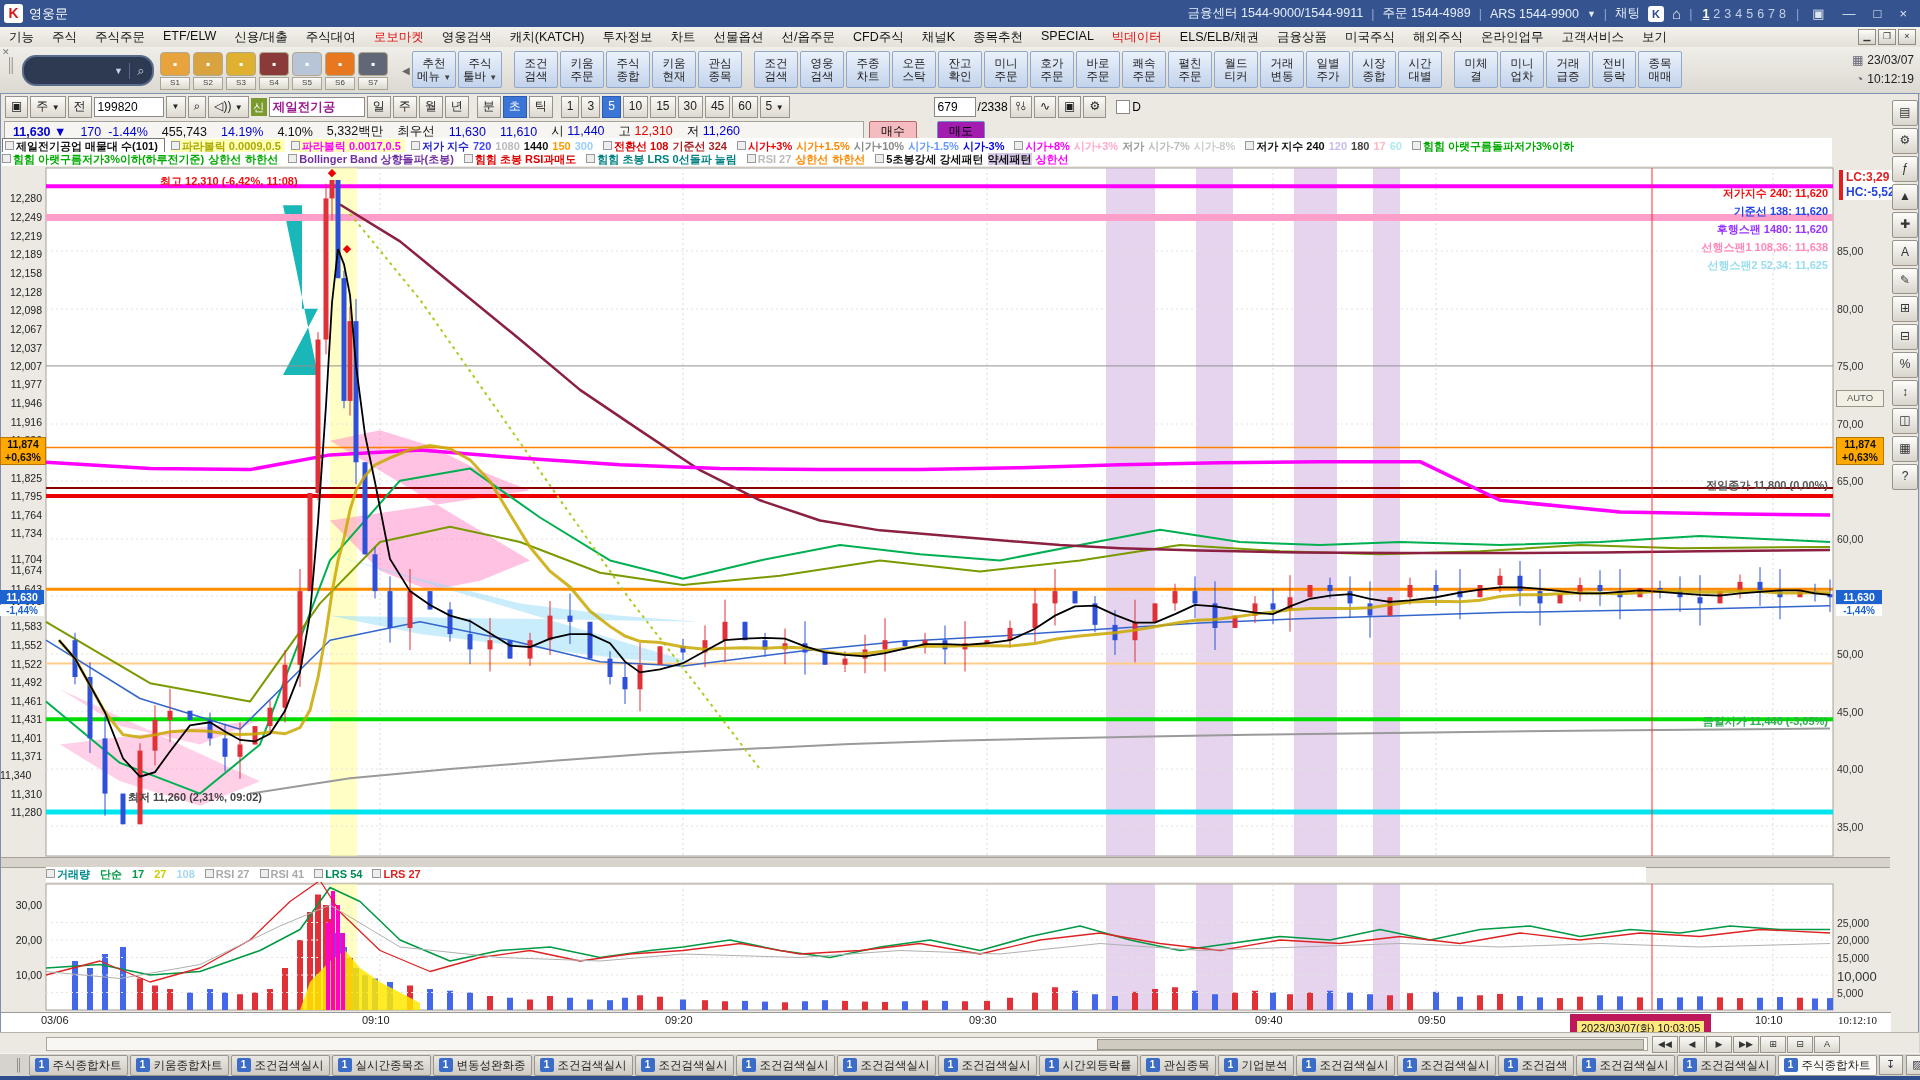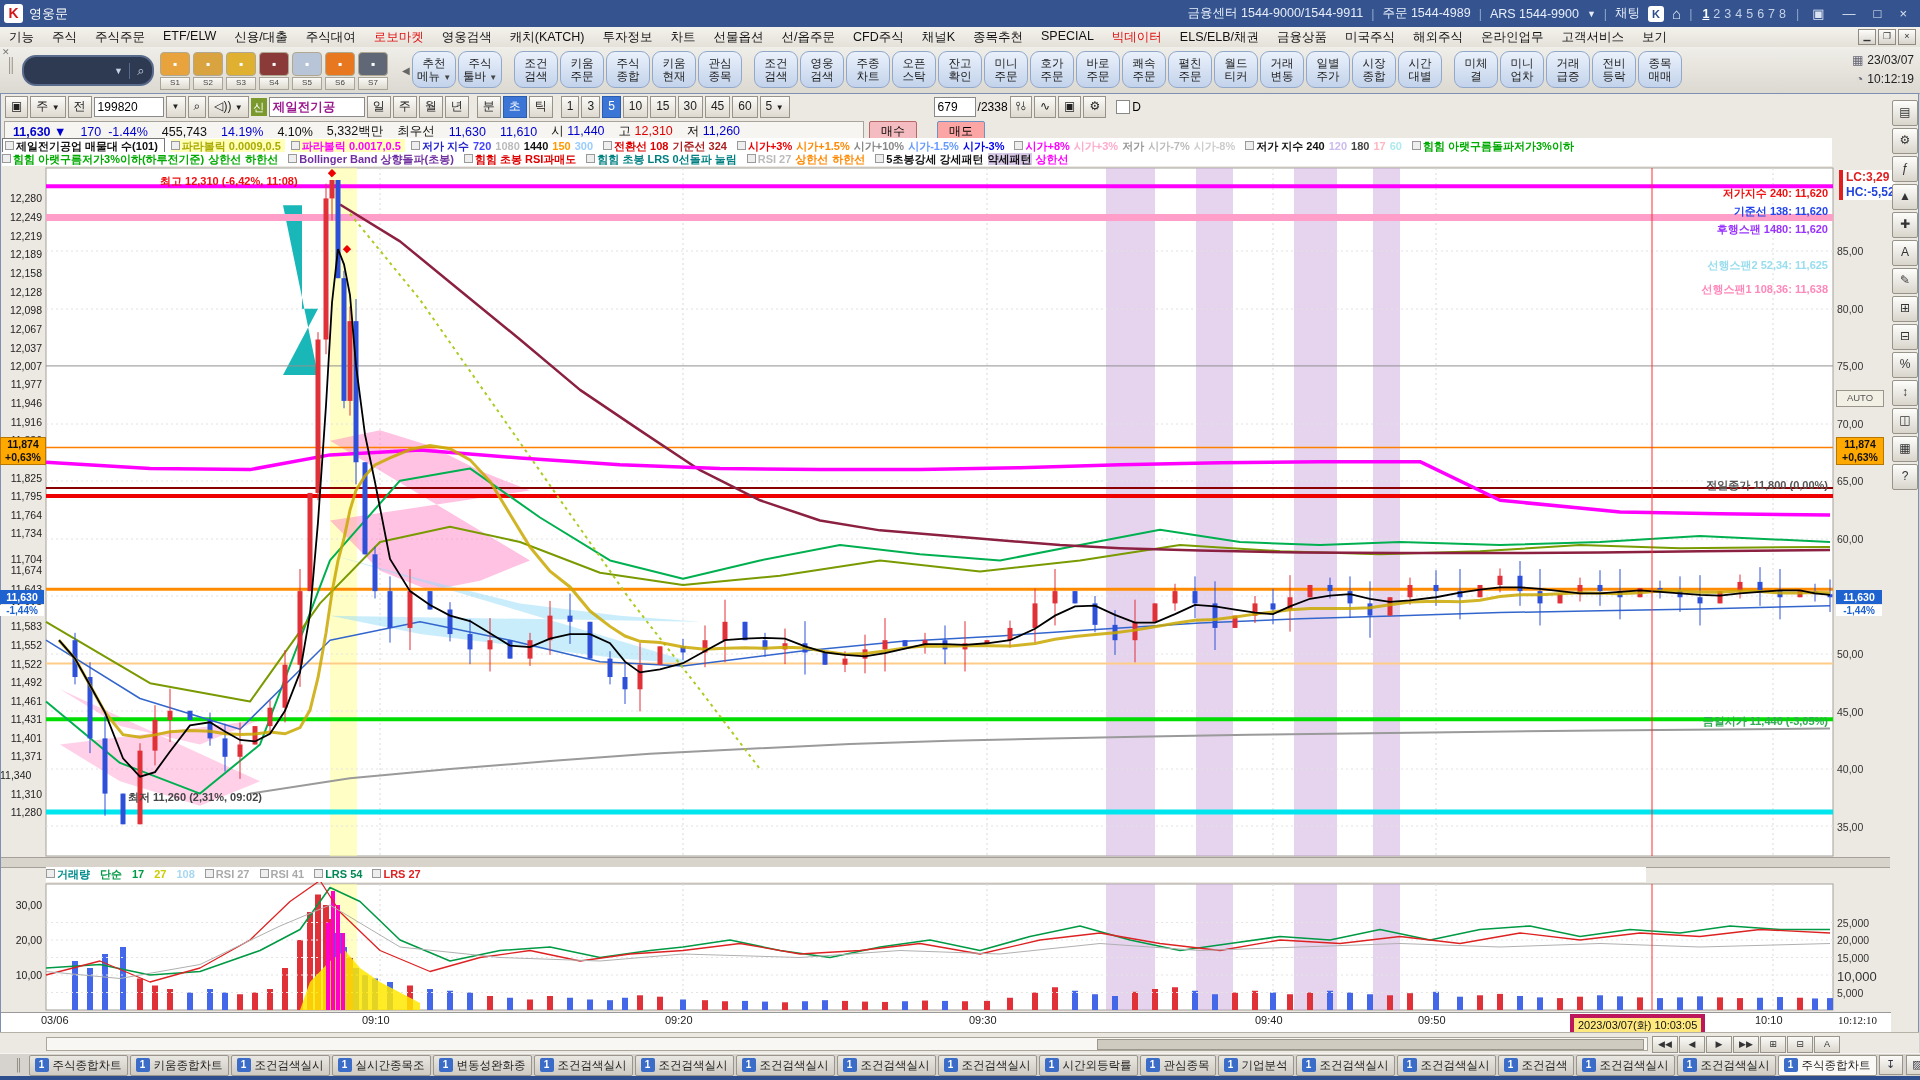--- a/index.html
+++ b/index.html
@@ -34,52 +34,52 @@
   .sicons{position:absolute;left:160px;top:5px;display:flex;gap:3px;}
   .sic{width:30px;}
   .sic .ic{height:22px;border-radius:4px;border:1px solid #B0A890;display:flex;align-items:center;justify-content:center;
     color:#fff;font-size:12px;}
   .sic .lb{height:11px;margin-top:1px;background:linear-gradient(#FBFAF6,#DDD9CF);border:1px solid #A9A599;
     font-size:8px;text-align:center;line-height:10px;color:#444;}
   .tb-collapse{position:absolute;left:402px;top:18px;color:#666;font-size:10px;}
   .tbtns{position:absolute;left:412px;top:4px;display:flex;align-items:center;}
   .tgap{width:10px;}
   .tbtn{width:44px;height:37px;margin-right:2px;background:linear-gradient(#EAF1FB,#C3D3EB);border:1px solid #92A8CB;
-    border-radius:9px;font-size:11.5px;line-height:13px;text-align:center;padding-top:5px;box-sizing:border-box;color:#1A1A1A;white-space:pre-line;}
+    border-radius:2px;font-size:11.5px;line-height:13px;text-align:center;padding-top:5px;box-sizing:border-box;color:#1A1A1A;white-space:pre-line;}
   .tbtn .dn{font-size:8px;color:#444;}
   .clockbox{position:absolute;right:6px;top:4px;font-size:12px;color:#222;text-align:right;line-height:19px;}
   .clockbox .ico{color:#667;font-size:12px;margin-right:4px;}
   
   .chartwin{position:absolute;left:0;top:93px;width:1919px;height:959px;background:#ECE9E2;border:1px solid #7E91B2;box-sizing:border-box;}
   .ctrow1{position:absolute;left:0;top:0;width:100%;height:26px;display:flex;align-items:center;gap:2px;padding-left:4px;font-size:12px;}
   .cbtn{height:20px;border:1px solid #97938A;background:linear-gradient(#FCFBF8,#DED9CF);padding:0 5px;font-size:12px;
     line-height:19px;color:#222;}
   .cbtn.sel{background:#3B76D6;color:#fff;border-color:#2A5CB0;}
   .cinput{height:18px;border:1px solid #8A8A8A;background:#fff;font-size:12px;padding:0 3px;line-height:18px;}
   .badge-new{width:16px;height:18px;background:#7A9A2E;color:#fff;font-size:11px;text-align:center;line-height:18px;}
   .stockname{width:88px;height:18px;background:#FFF;border:1px solid #8A8A8A;color:#9B1B8E;font-weight:bold;
     font-size:12.5px;line-height:18px;padding:0 3px;}
   .ctrow2{position:absolute;left:3px;top:27px;width:860px;height:21px;border:1px solid #A8A49B;background:#F7F5F1;
     display:flex;align-items:center;font-size:12.5px;gap:14px;padding:0 8px;box-sizing:border-box;}
   .blue{color:#0000CD;} .red{color:#DD0000;} .blk{color:#111;}
   .buybtn{width:46px;height:19px;background:#F4BCC0;border:1px solid #B86868;font-size:12px;text-align:center;line-height:18px;border-radius:2px;}
-  .sellbtn{width:46px;height:19px;background:#fca5a5;border:1px solid #7090C0;font-size:12px;text-align:center;line-height:18px;border-radius:2px;}
+  .sellbtn{width:46px;height:19px;background:#a21caf;border:1px solid #7090C0;font-size:12px;text-align:center;line-height:18px;border-radius:2px;}
   
   .legrow{position:absolute;left:2px;width:1830px;height:14px;font-size:11px;white-space:nowrap;overflow:hidden;background:#fff;}
   .chip{display:inline-block;margin-right:6px;}
   .chip .bx{display:inline-block;width:7px;height:7px;border:1px solid #999;background:#EEE;margin-right:2px;}
   .cpart{margin-right:4px;font-weight:bold;}
   .xlab{position:absolute;top:1014px;font-size:11px;color:#222;}
   
   .rtools{position:absolute;left:1892px;top:100px;width:26px;}
   .rtool{width:24px;height:24px;margin-bottom:2px;background:linear-gradient(#FDFDFB,#D9D5CC);border:1px solid #98948A;
     font-size:12px;text-align:center;line-height:23px;color:#333;border-radius:2px;}
   
   .xaxisrow{position:absolute;left:1px;top:1012px;width:1890px;height:19px;background:#FFF;border-top:1px solid #999;}
-  .curdate{position:absolute;top:1014px;height:15px;background:#FFE97F;border:4px solid #be185d;font-size:11px;
+  .curdate{position:absolute;top:1014px;height:15px;background:#FFE97F;border:7px solid #be185d;font-size:11px;
     line-height:14px;padding:0 4px;color:#111;}
   .scrollrow{position:absolute;left:0px;top:1032px;width:1919px;height:20px;background:#ECE9E2;border-top:1px solid #B5B1A7;}
   .strack{position:absolute;left:46px;top:4px;width:1600px;height:12px;background:#F8F7F3;border:1px solid #AAA69C;}
   .sthumb{position:absolute;left:1050px;top:1px;width:545px;height:9px;background:#CFCBC1;border:1px solid #9B978D;}
   .sbtns{position:absolute;left:1652px;top:3px;display:flex;gap:1px;}
   .sbtn{min-width:20px;height:15px;background:linear-gradient(#FBFAF7,#DBD7CE);border:1px solid #98948A;font-size:9px;
     text-align:center;line-height:14px;color:#333;padding:0 2px;}
   
   .taskbar{position:absolute;left:0;top:1053px;width:1920px;height:23px;background:#D6D3CE;border-top:1px solid #F5F4F0;
     display:flex;align-items:center;padding-left:14px;box-sizing:border-box;}
@@ -745,21 +745,21 @@
       <div style="position: absolute; left: 1836px; top: 390px; width: 46px; height: 15px; background: rgb(242, 240, 228); border: 1px solid rgb(154, 150, 140); font-size: 9.5px; text-align: center; line-height: 14px; color: rgb(85, 85, 85);">AUTO</div>
       <div style="position: absolute; left: 1839px; top: 170px; font-size: 12px; font-weight: bold; line-height: 15px; border-left: 4px solid rgb(224, 32, 32); padding-left: 3px; background: rgb(255, 255, 255);">
         <div style="color:#E02020;">LC:3,29</div>
         <div style="color:#2244DD;">HC:-5,52</div>
       </div>
       <div style="position: absolute; left: 160px; top: 174px; font-size: 11px; font-weight: bold; color: rgb(238, 17, 17); white-space: nowrap;">최고 12,310 (-6,42%, 11:08)</div>
       <div style="position: absolute; left: 128px; top: 790px; font-size: 11px; font-weight: bold; color: rgb(68, 68, 68); white-space: nowrap;">최저 11,260 (2,31%, 09:02)</div>
       <div style="position: absolute; left: 1568px; width: 260px; text-align: right; top: 186px; font-size: 11px; font-weight: bold; color: rgb(238, 17, 17); white-space: nowrap;">저가지수 240: 11,620</div>
       <div style="position: absolute; left: 1568px; width: 260px; text-align: right; top: 204px; font-size: 11px; font-weight: bold; color: rgb(34, 68, 238); white-space: nowrap;">기준선 138: 11,620</div>
       <div style="position: absolute; left: 1568px; width: 260px; text-align: right; top: 222px; font-size: 11px; font-weight: bold; color: rgb(153, 51, 255); white-space: nowrap;">후행스팬 1480: 11,620</div>
-      <div style="position: absolute; left: 1568px; width: 260px; text-align: right; top: 240px; font-size: 11px; font-weight: bold; color: rgb(255, 136, 187); white-space: nowrap; margin-top: 42px;">선행스팬1 108,36: 11,638</div>
+      <div style="position: absolute; left: 1568px; width: 260px; text-align: right; top: 240px; font-size: 11px; font-weight: bold; color: rgb(255, 136, 187); white-space: nowrap;">선행스팬1 108,36: 11,638</div>
       <div style="position: absolute; left: 1568px; width: 260px; text-align: right; top: 258px; font-size: 11px; font-weight: bold; color: rgb(153, 221, 238); white-space: nowrap;">선행스팬2 52,34: 11,625</div>
       <div style="position: absolute; left: 1568px; width: 260px; text-align: right; top: 478px; font-size: 11px; font-weight: bold; color: rgb(85, 85, 85); white-space: nowrap;">전일종가 11,800 (0,00%)</div>
       <div style="position: absolute; left: 1568px; width: 260px; text-align: right; top: 714px; font-size: 11px; font-weight: bold; color: rgb(51, 170, 85); white-space: nowrap;">금일시가 11,440 (-3,05%)</div>
       <div style="position: absolute; left: 0px; top: 437px; width: 44px; background: rgb(255, 168, 0); border: 1px solid rgb(184, 120, 0); color: rgb(17, 17, 17); font-size: 10.5px; font-weight: bold; text-align: center; line-height: 13px;">11,874<br>+0,63%</div>
       <div style="position: absolute; left: 1836px; top: 437px; width: 46px; background: rgb(255, 168, 0); border: 1px solid rgb(184, 120, 0); color: rgb(17, 17, 17); font-size: 10.5px; font-weight: bold; text-align: center; line-height: 13px;">11,874<br>+0,63%</div>
       <div style="position: absolute; left: 0px; top: 590.248px; width: 44px; background: rgb(30, 98, 208); color: rgb(255, 255, 255); font-size: 10.5px; font-weight: bold; text-align: center; line-height: 14px;">11,630</div>
       <div style="position: absolute; left: 0px; top: 605.248px; width: 44px; background: rgb(255, 255, 255); color: rgb(30, 98, 208); font-size: 10px; font-weight: bold; text-align: center;">-1,44%</div>
       <div style="position: absolute; left: 1836px; top: 590.248px; width: 46px; background: rgb(30, 98, 208); color: rgb(255, 255, 255); font-size: 10.5px; font-weight: bold; text-align: center; line-height: 14px;">11,630</div>
       <div style="position: absolute; left: 1836px; top: 605.248px; width: 46px; background: rgb(255, 255, 255); color: rgb(30, 98, 208); font-size: 10px; font-weight: bold; text-align: center;">-1,44%</div>
       <div style="position: absolute; left: 1px; top: 857px; width: 1889px; height: 9px; background: rgb(216, 212, 204); border-top: 1px solid rgb(165, 161, 154); border-bottom: 1px solid rgb(165, 161, 154);"></div>

